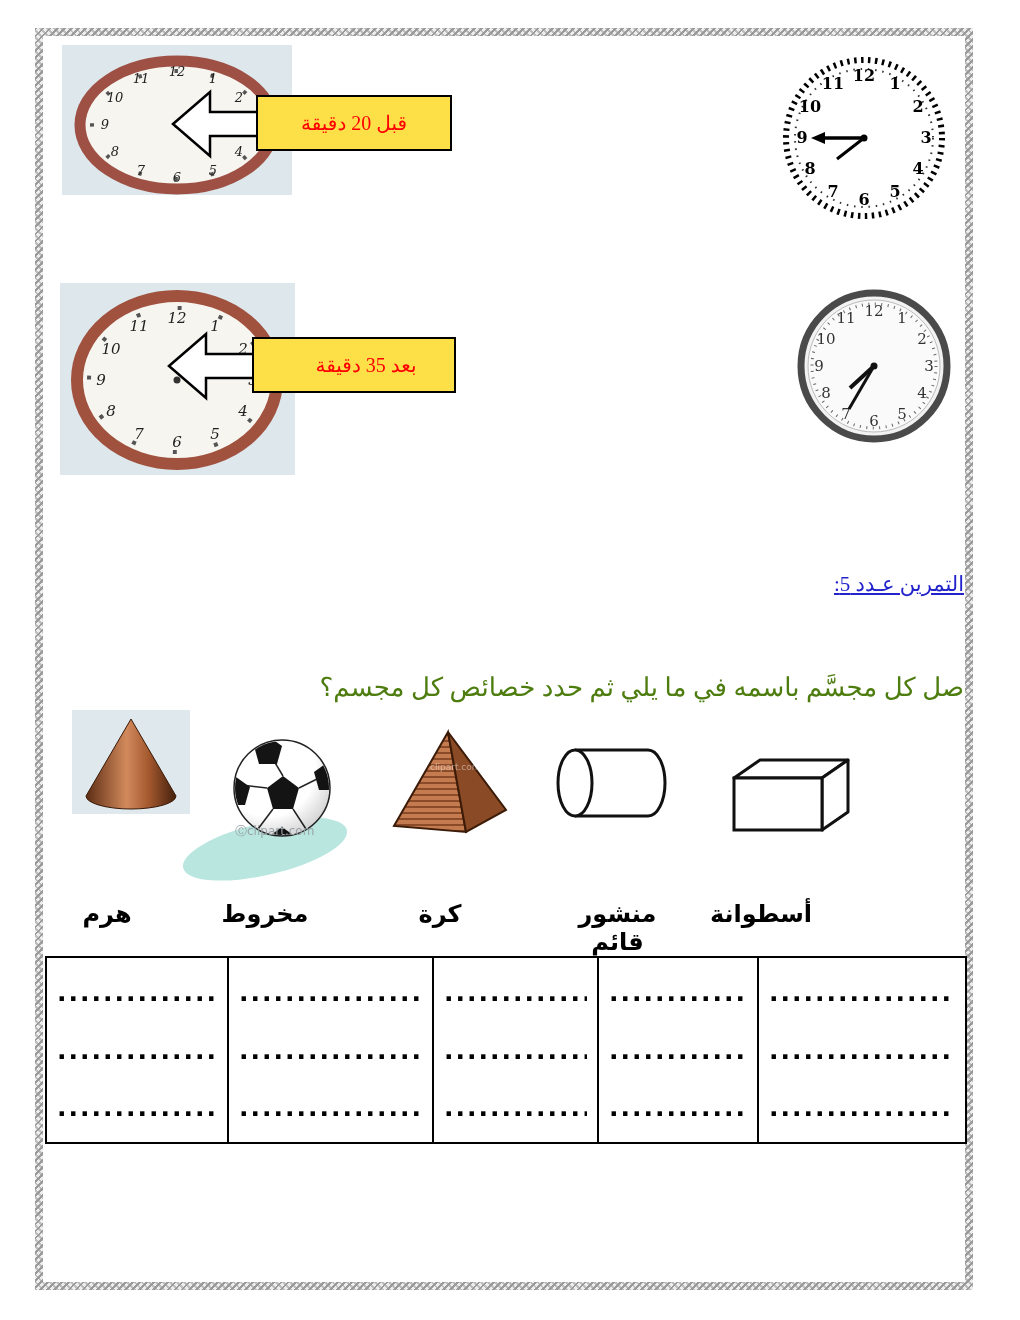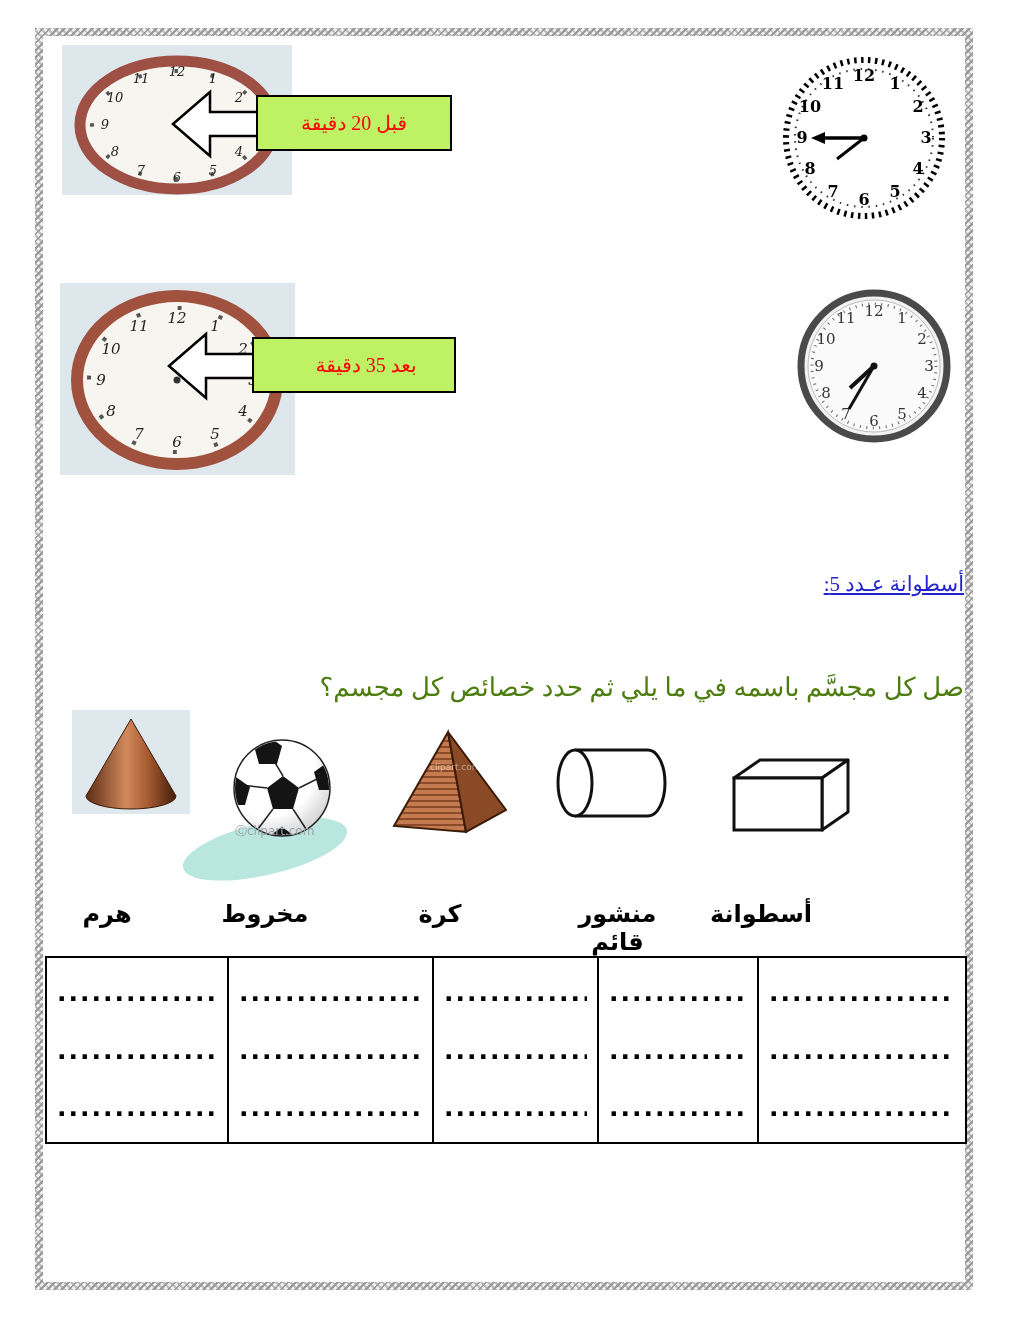--- a/index.html
+++ b/index.html
@@ -21,21 +21,21 @@
       #ededed;
   }
   .page-inner {
     position:absolute; left:8px; top:8px; right:8px; bottom:8px;
     background:#ffffff;
   }
 
   .callout-box {
     position:absolute;
     border:2px solid #000;
-    background:#bef264;
+    background:#fde047;
     display:flex; align-items:center; justify-content:center;
     color:#ff0000;
     font-size:20px;
     direction:rtl;
     font-family:"Liberation Serif","DejaVu Serif",serif;
   }
 
   .exercise-title {
     position:absolute;
     right:56px; top:572px;
@@ -196,21 +196,21 @@
     <text x="30" y="110">8</text>
     <text x="23" y="83">9</text>
     <text x="30" y="56">10</text>
     <text x="50" y="35">11</text>
   </g>
   <line x1="78" y1="78" x2="54" y2="100" stroke="#111" stroke-width="4"></line>
   <line x1="78" y1="78" x2="53" y2="121" stroke="#111" stroke-width="3"></line>
   <circle cx="78" cy="78" r="3.5" fill="#111"></circle>
 </svg>
 
-<div class="exercise-title"><span>أسطوانة عـدد 5:</span></div>
+<div class="exercise-title"><span>التمرين عـدد 5:</span></div>
 
 <div class="instruction"><span>صل كل مجسَّم  باسمه في ما يلي ثم حدد خصائص كل مجسم؟</span></div>
 
 <svg class="abs" style="left:72px; top:710px;" width="118" height="104" viewBox="0 0 118 104">
   <defs>
     <linearGradient id="coneGrad" x1="0" y1="0" x2="1" y2="0">
       <stop offset="0" stop-color="#5c2c14"></stop>
       <stop offset="0.45" stop-color="#d28a5c"></stop>
       <stop offset="0.7" stop-color="#a3582e"></stop>
       <stop offset="1" stop-color="#431f0c"></stop>

